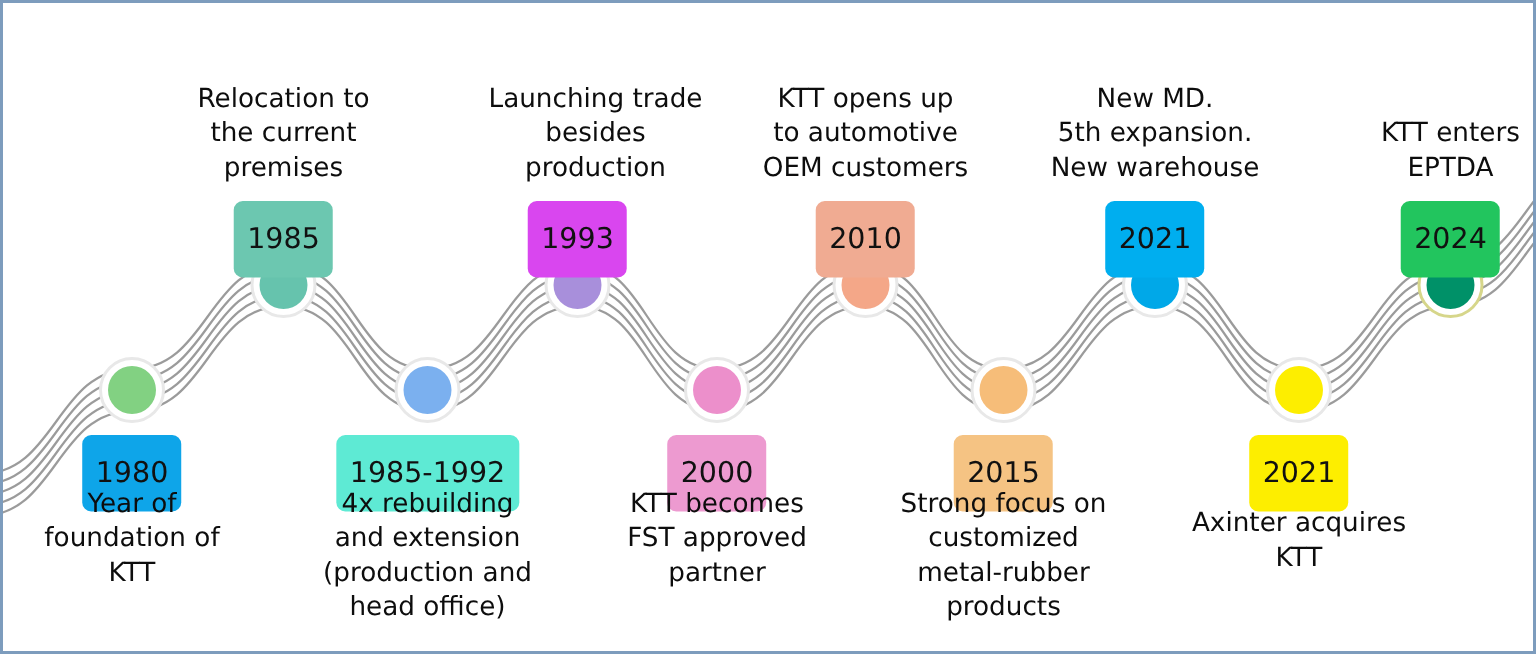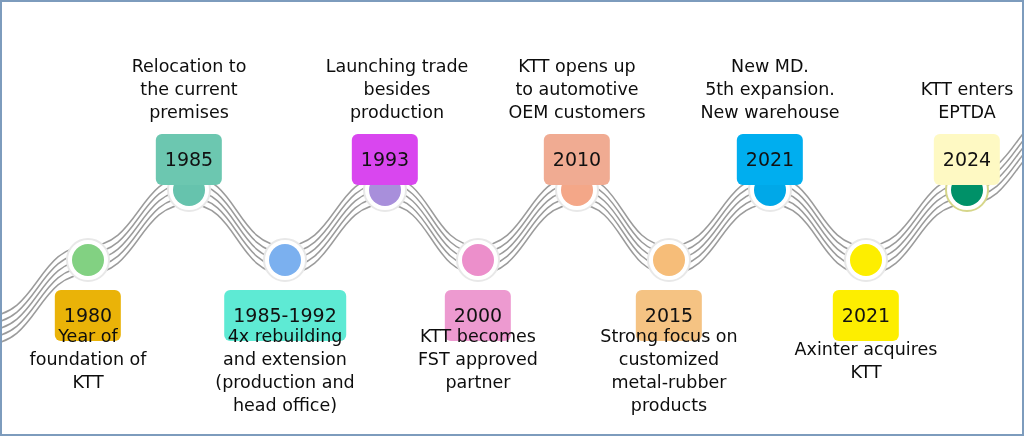--- a/index.html
+++ b/index.html
@@ -73,21 +73,21 @@
       <path d="M -15 321 C 35.5 321 35.5 251 86 251 C 136.5 251 136.5 181 187 181 C 235 181 235 251 283 251 C 333 251 333 181 383 181 C 429.5 181 429.5 251 476 251 C 525.5 251 525.5 181 575 181 C 621 181 621 251 667 251 C 717.5 251 717.5 181 768 181 C 816 181 816 251 864 251 C 914.5 251 914.5 181 965 181 C 1015.5 181 1015.5 111 1066 111" fill="none" stroke="#8a8a8a" stroke-width="1.5" stroke-linecap="round" opacity="0.85"></path>
       <path d="M -15 328 C 35.5 328 35.5 258 86 258 C 136.5 258 136.5 188 187 188 C 235 188 235 258 283 258 C 333 258 333 188 383 188 C 429.5 188 429.5 258 476 258 C 525.5 258 525.5 188 575 188 C 621 188 621 258 667 258 C 717.5 258 717.5 188 768 188 C 816 188 816 258 864 258 C 914.5 258 914.5 188 965 188 C 1015.5 188 1015.5 118 1066 118" fill="none" stroke="#8a8a8a" stroke-width="1.5" stroke-linecap="round" opacity="0.85"></path>
       <path d="M -15 335 C 35.5 335 35.5 265 86 265 C 136.5 265 136.5 195 187 195 C 235 195 235 265 283 265 C 333 265 333 195 383 195 C 429.5 195 429.5 265 476 265 C 525.5 265 525.5 195 575 195 C 621 195 621 265 667 265 C 717.5 265 717.5 195 768 195 C 816 195 816 265 864 265 C 914.5 265 914.5 195 965 195 C 1015.5 195 1015.5 125 1066 125" fill="none" stroke="#8a8a8a" stroke-width="1.5" stroke-linecap="round" opacity="0.85"></path>
       <path d="M -15 342 C 35.5 342 35.5 272 86 272 C 136.5 272 136.5 202 187 202 C 235 202 235 272 283 272 C 333 272 333 202 383 202 C 429.5 202 429.5 272 476 272 C 525.5 272 525.5 202 575 202 C 621 202 621 272 667 272 C 717.5 272 717.5 202 768 202 C 816 202 816 272 864 272 C 914.5 272 914.5 202 965 202 C 1015.5 202 1015.5 132 1066 132" fill="none" stroke="#8a8a8a" stroke-width="1.5" stroke-linecap="round" opacity="0.85"></path>
     </svg>
 
   <div id="milestone-layer">
       <div class="milestone" style="left: 86px; top: 258px;">
         <div class="node-ring" style="width: 44px; height: 44px; left: -22px; top: -22px; border-color: rgb(232, 232, 232);"></div>
         <div class="node-dot" style="width: 32px; height: 32px; left: -16px; top: -16px; background: rgb(130, 209, 130);"></div>
-        <div class="year-chip" style="background: #eab308; left: 0px; transform: translateX(-50%); top: 30px;">1980</div>
+        <div class="year-chip" style="background: #0ea5e9; left: 0px; transform: translateX(-50%); top: 30px;">1980</div>
         <div class="caption" style="width: 186px; left: 0px; top: 65px; transform: translateX(-50%);">Year of
 foundation of
 KTT</div>
       </div>
       <div class="milestone" style="left: 187px; top: 188px;">
         <div class="node-ring" style="width: 44px; height: 44px; left: -22px; top: -22px; border-color: rgb(232, 232, 232);"></div>
         <div class="node-dot" style="width: 32px; height: 32px; left: -16px; top: -16px; background: rgb(102, 195, 173);"></div>
         <div class="year-chip" style="background: rgb(108, 199, 176); left: 0px; transform: translateX(-50%); top: -56px;">1985</div>
         <div class="caption" style="width: 186px; left: 0px; top: -135px; transform: translateX(-50%);">Relocation to
 the current
@@ -146,19 +146,19 @@
       <div class="milestone" style="left: 864px; top: 258px;">
         <div class="node-ring" style="width: 44px; height: 44px; left: -22px; top: -22px; border-color: rgb(232, 232, 232);"></div>
         <div class="node-dot" style="width: 32px; height: 32px; left: -16px; top: -16px; background: rgb(253, 238, 0);"></div>
         <div class="year-chip" style="background: rgb(253, 238, 0); left: 0px; transform: translateX(-50%); top: 30px;">2021</div>
         <div class="caption" style="width: 186px; left: 0px; top: 78px; transform: translateX(-50%);">Axinter acquires
 KTT</div>
       </div>
       <div class="milestone" style="left: 965px; top: 188px;">
         <div class="node-ring" style="width: 44px; height: 44px; left: -22px; top: -22px; border-color: rgb(214, 214, 138);"></div>
         <div class="node-dot" style="width: 32px; height: 32px; left: -16px; top: -16px; background: rgb(0, 145, 104);"></div>
-        <div class="year-chip" style="background: #fef9c3; left: 0px; transform: translateX(-50%); top: -56px;">2024</div>
+        <div class="year-chip" style="background: #22c55e; left: 0px; transform: translateX(-50%); top: -56px;">2024</div>
         <div class="caption" style="width: 186px; left: 0px; top: -112px; transform: translateX(-50%);">KTT enters
 EPTDA</div>
       </div>
     </div>
 
 </div>
 
 </body></html>

